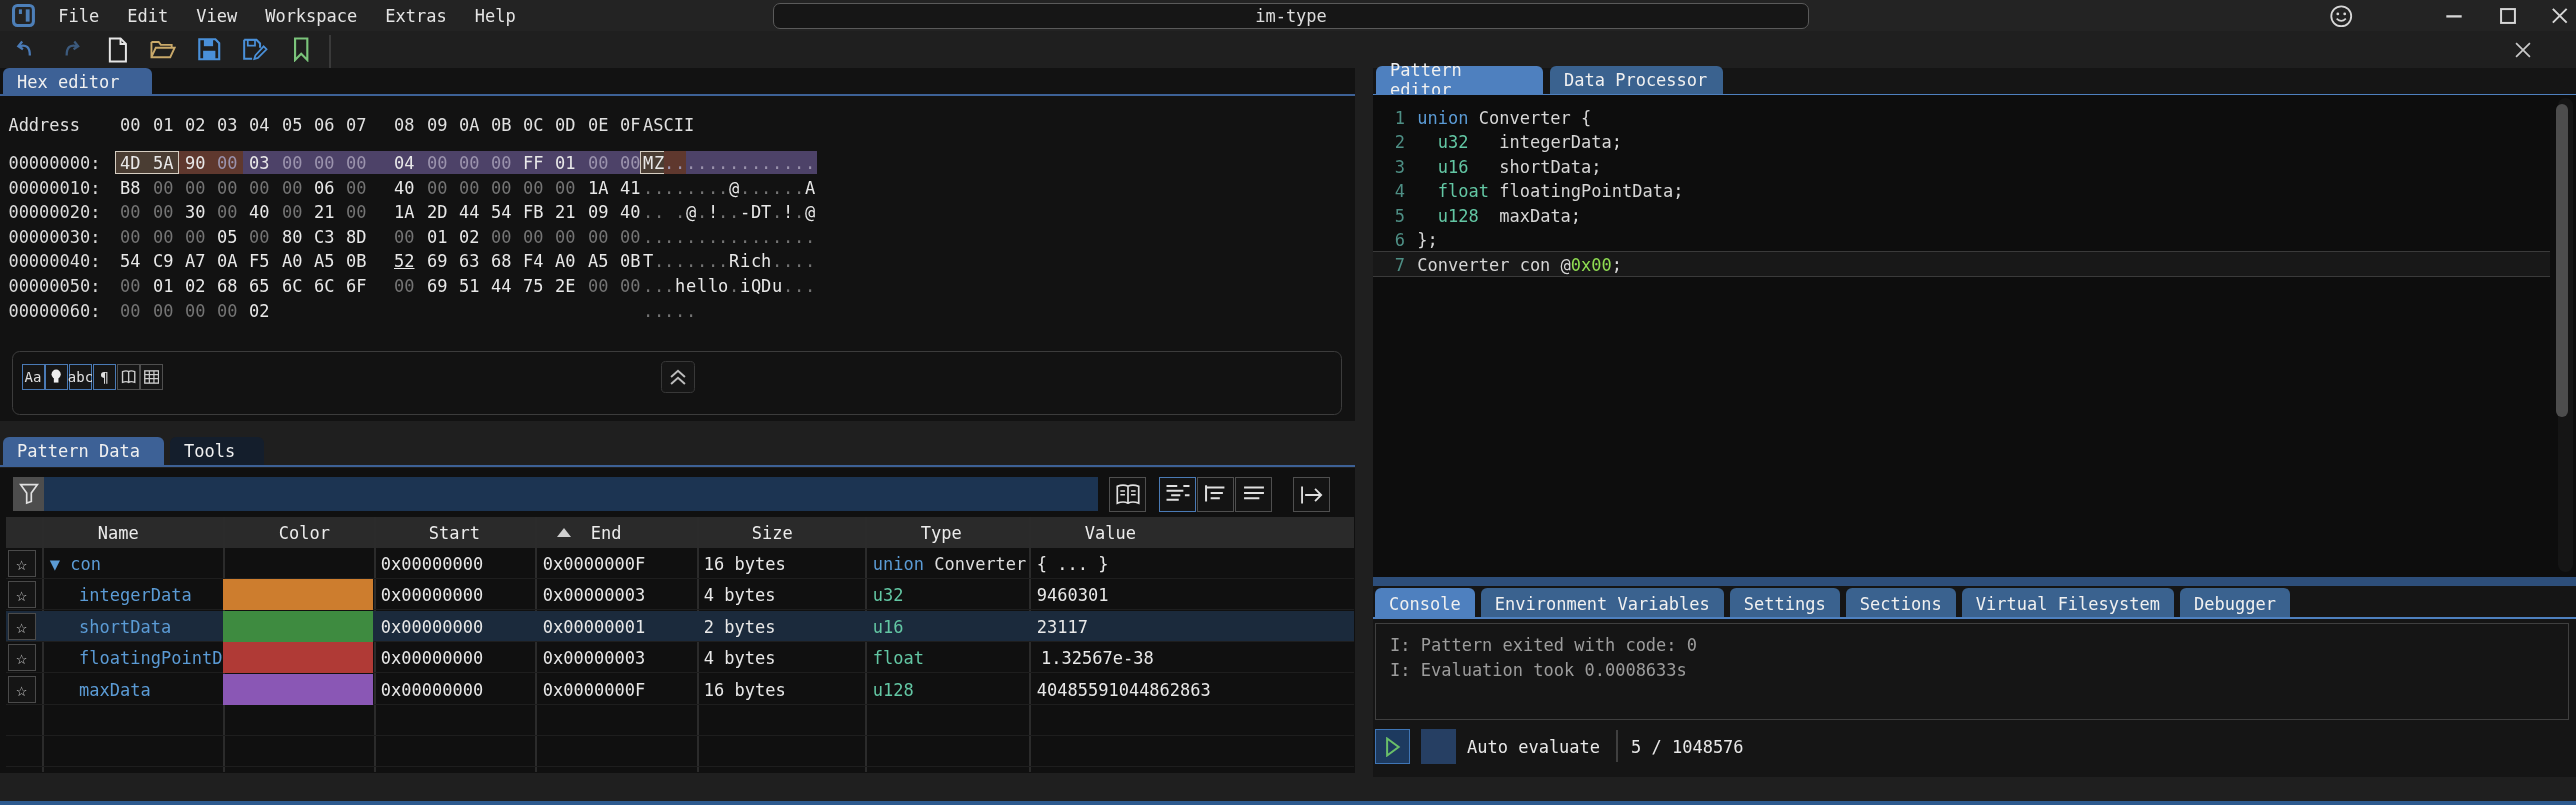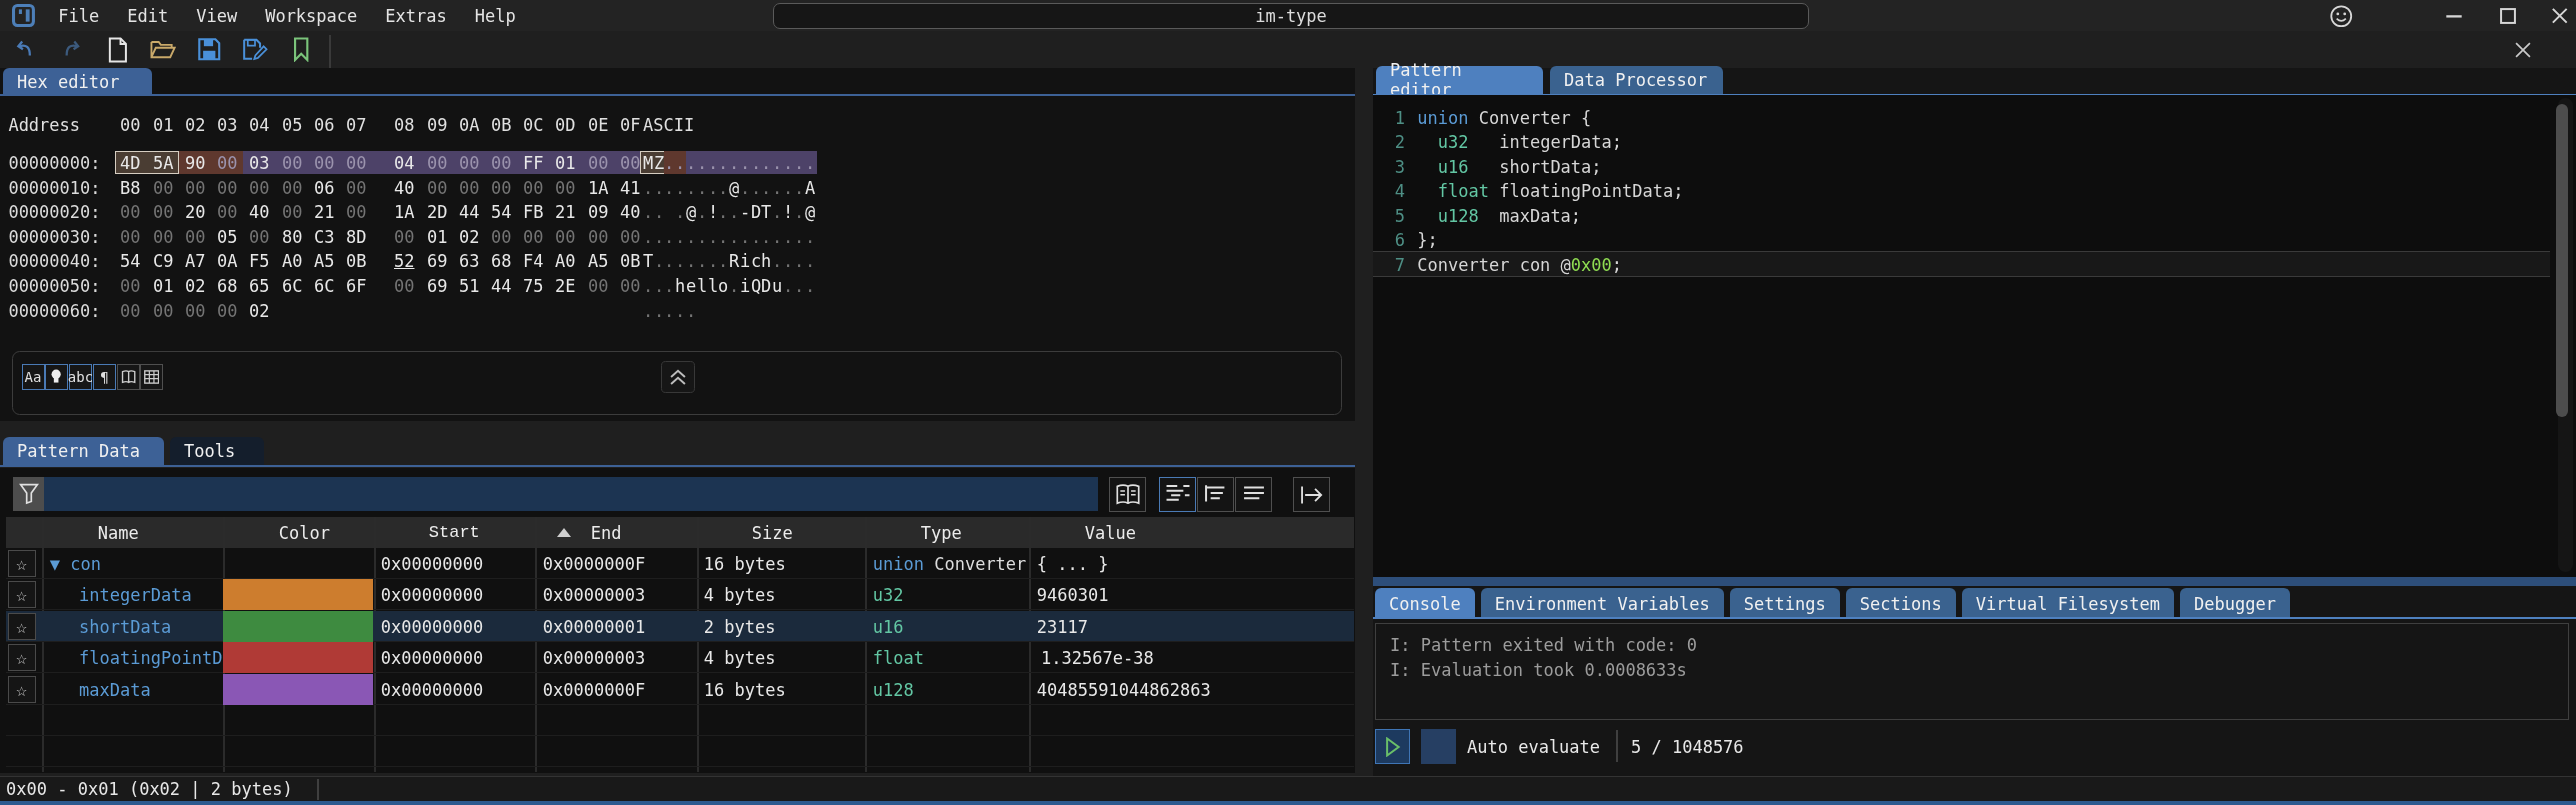--- a/index.html
+++ b/index.html
@@ -284,21 +284,21 @@
       <div class="hexcell dim" style="left: 740px; top: 83px;">.</div>
       <div class="hexcell dim" style="left: 751px; top: 83px;">.</div>
       <div class="hexcell dim" style="left: 761px; top: 83px;">.</div>
       <div class="hexcell dim" style="left: 772px; top: 83px;">.</div>
       <div class="hexcell dim" style="left: 783px; top: 83px;">.</div>
       <div class="hexcell dim" style="left: 794px; top: 83px;">.</div>
       <div class="hexcell" style="left: 805px; top: 83px;">A</div>
       <div class="hexcell" style="left: 8.4px; top: 107px; color: rgb(220, 220, 220);">00000020:</div>
       <div class="hexcell dim" style="left: 120px; top: 107px;">00</div>
       <div class="hexcell dim" style="left: 153px; top: 107px;">00</div>
-      <div class="hexcell" style="left: 185px; top: 107px;">20</div>
+      <div class="hexcell" style="left: 185px; top: 107px;">30</div>
       <div class="hexcell dim" style="left: 217px; top: 107px;">00</div>
       <div class="hexcell" style="left: 249px; top: 107px;">40</div>
       <div class="hexcell dim" style="left: 282px; top: 107px;">00</div>
       <div class="hexcell" style="left: 314px; top: 107px;">21</div>
       <div class="hexcell dim" style="left: 346px; top: 107px;">00</div>
       <div class="hexcell" style="left: 394px; top: 107px;">1A</div>
       <div class="hexcell" style="left: 427px; top: 107px;">2D</div>
       <div class="hexcell" style="left: 459px; top: 107px;">44</div>
       <div class="hexcell" style="left: 491px; top: 107px;">54</div>
       <div class="hexcell" style="left: 523px; top: 107px;">FB</div>
@@ -500,21 +500,21 @@
   </div>
   <div class="vbtn" style="left:1293px;">
     <svg width="26" height="20" viewBox="0 0 34 26">
         <path d="M4 2 L4 24 M8 13 L28 13 M21 5 L29 13 L21 21" fill="none" stroke="#e0e0e0" stroke-width="2.4"></path>
       </svg>
   </div>
 
   <div id="pd-header" class="abs">
       <div class="hcell" style="left: 36px; width: 181px;">Name</div>
       <div class="hcell" style="left: 217px; width: 150px;">Color</div>
-      <div class="hcell" style="left: 367px; width: 161px; font-family: Liberation Mono, monospace;">Start<div class="sortarrow"></div></div>
+      <div class="hcell" style="left: 367px; width: 161px;">Start<div class="sortarrow"></div></div>
       <div class="hcell" style="left: 529px; width: 162px;">End</div>
       <div class="hcell" style="left: 690px; width: 169px;">Size</div>
       <div class="hcell" style="left: 859px; width: 164px;">Type</div>
       <div class="hcell" style="left: 1023px; width: 324px;">Value</div>
     </div>
   <div id="pd-vlines">
       <div class="abs vline" style="left: 42px;"></div>
       <div class="abs vline" style="left: 223px;"></div>
       <div class="abs vline" style="left: 374px;"></div>
       <div class="abs vline" style="left: 535px;"></div>
@@ -639,19 +639,15 @@
   <div id="play-btn" class="abs">
     <svg width="17" height="20" viewBox="0 0 22 26">
         <path d="M4 2 L19 13 L4 24 Z" fill="none" stroke="#6abf69" stroke-width="2.6"></path>
       </svg>
   </div>
   <div id="auto-check" class="abs"></div>
   <div id="auto-label" class="abs">Auto evaluate</div>
   <div id="ctrl-sep" class="abs"></div>
   <div id="eval-count" class="abs">5 / 1048576</div>
 
-  <div id="statusbar" class="abs">
-    <div id="status-sel">0x00 - 0x01 (0x02 | 2 bytes)</div>
-    <div id="status-sep"></div>
-  </div>
   <div id="bottom-accent" class="abs"></div>
 </div>
 
 
 </body></html>

